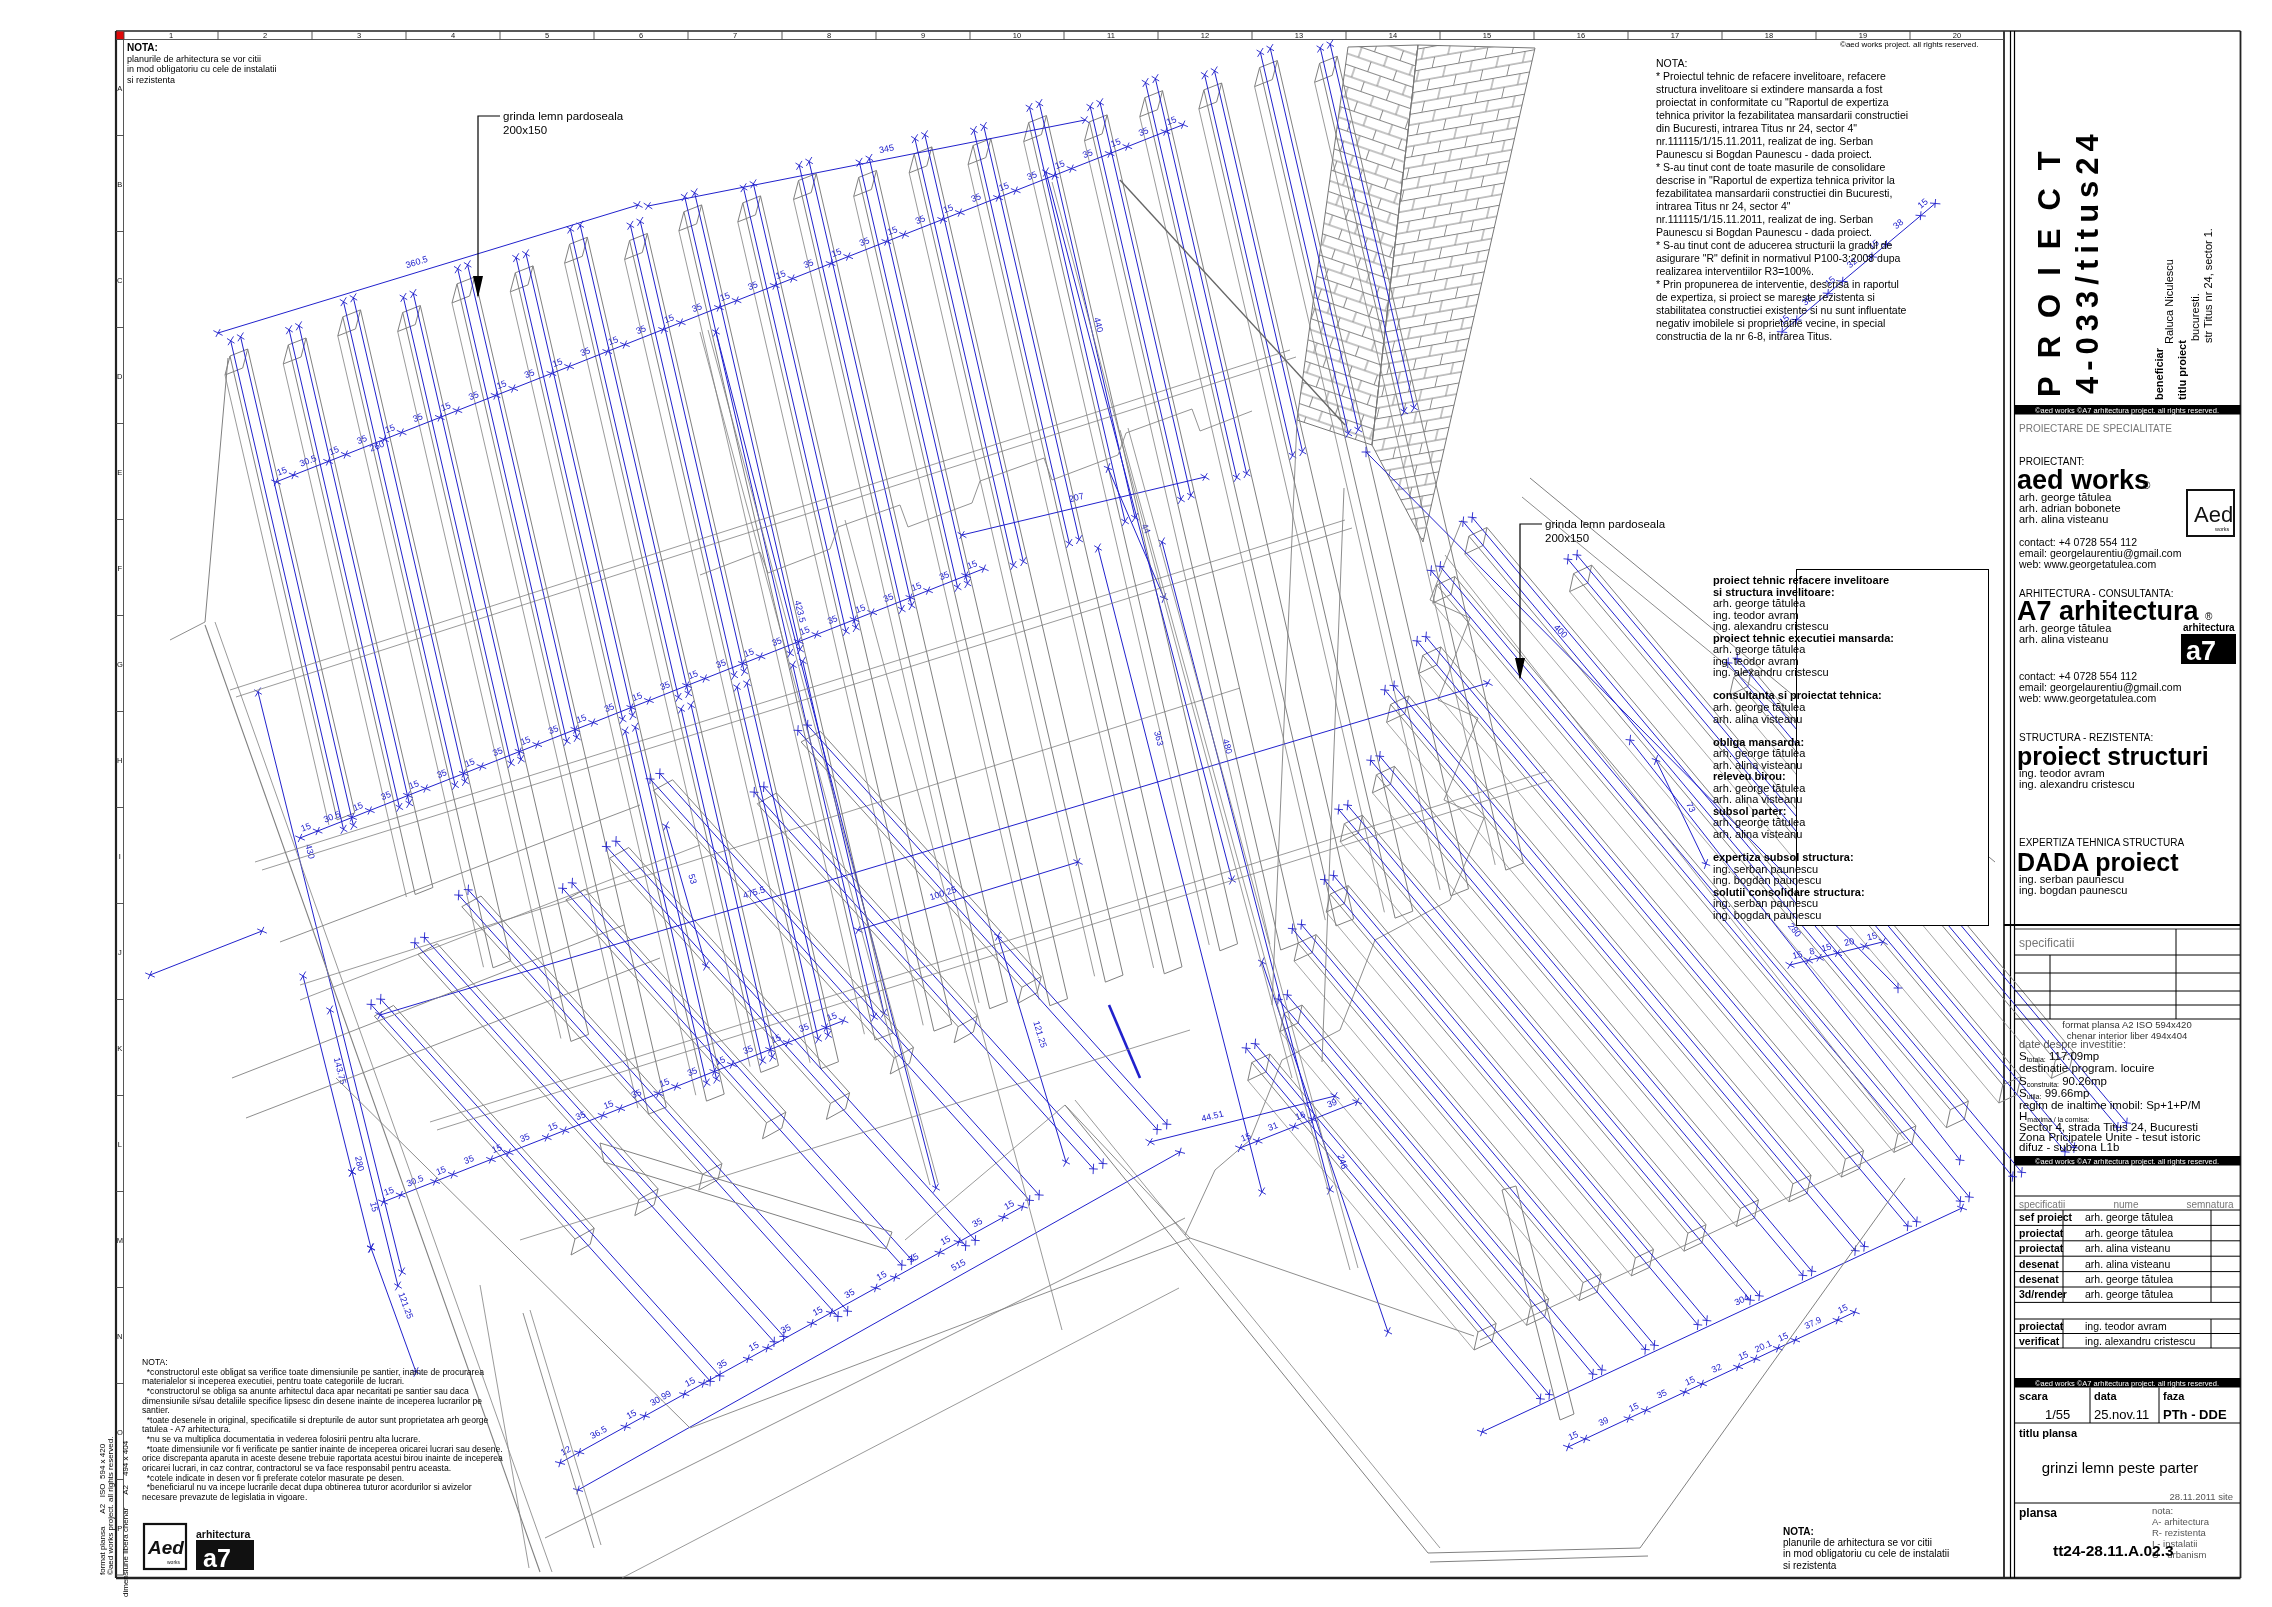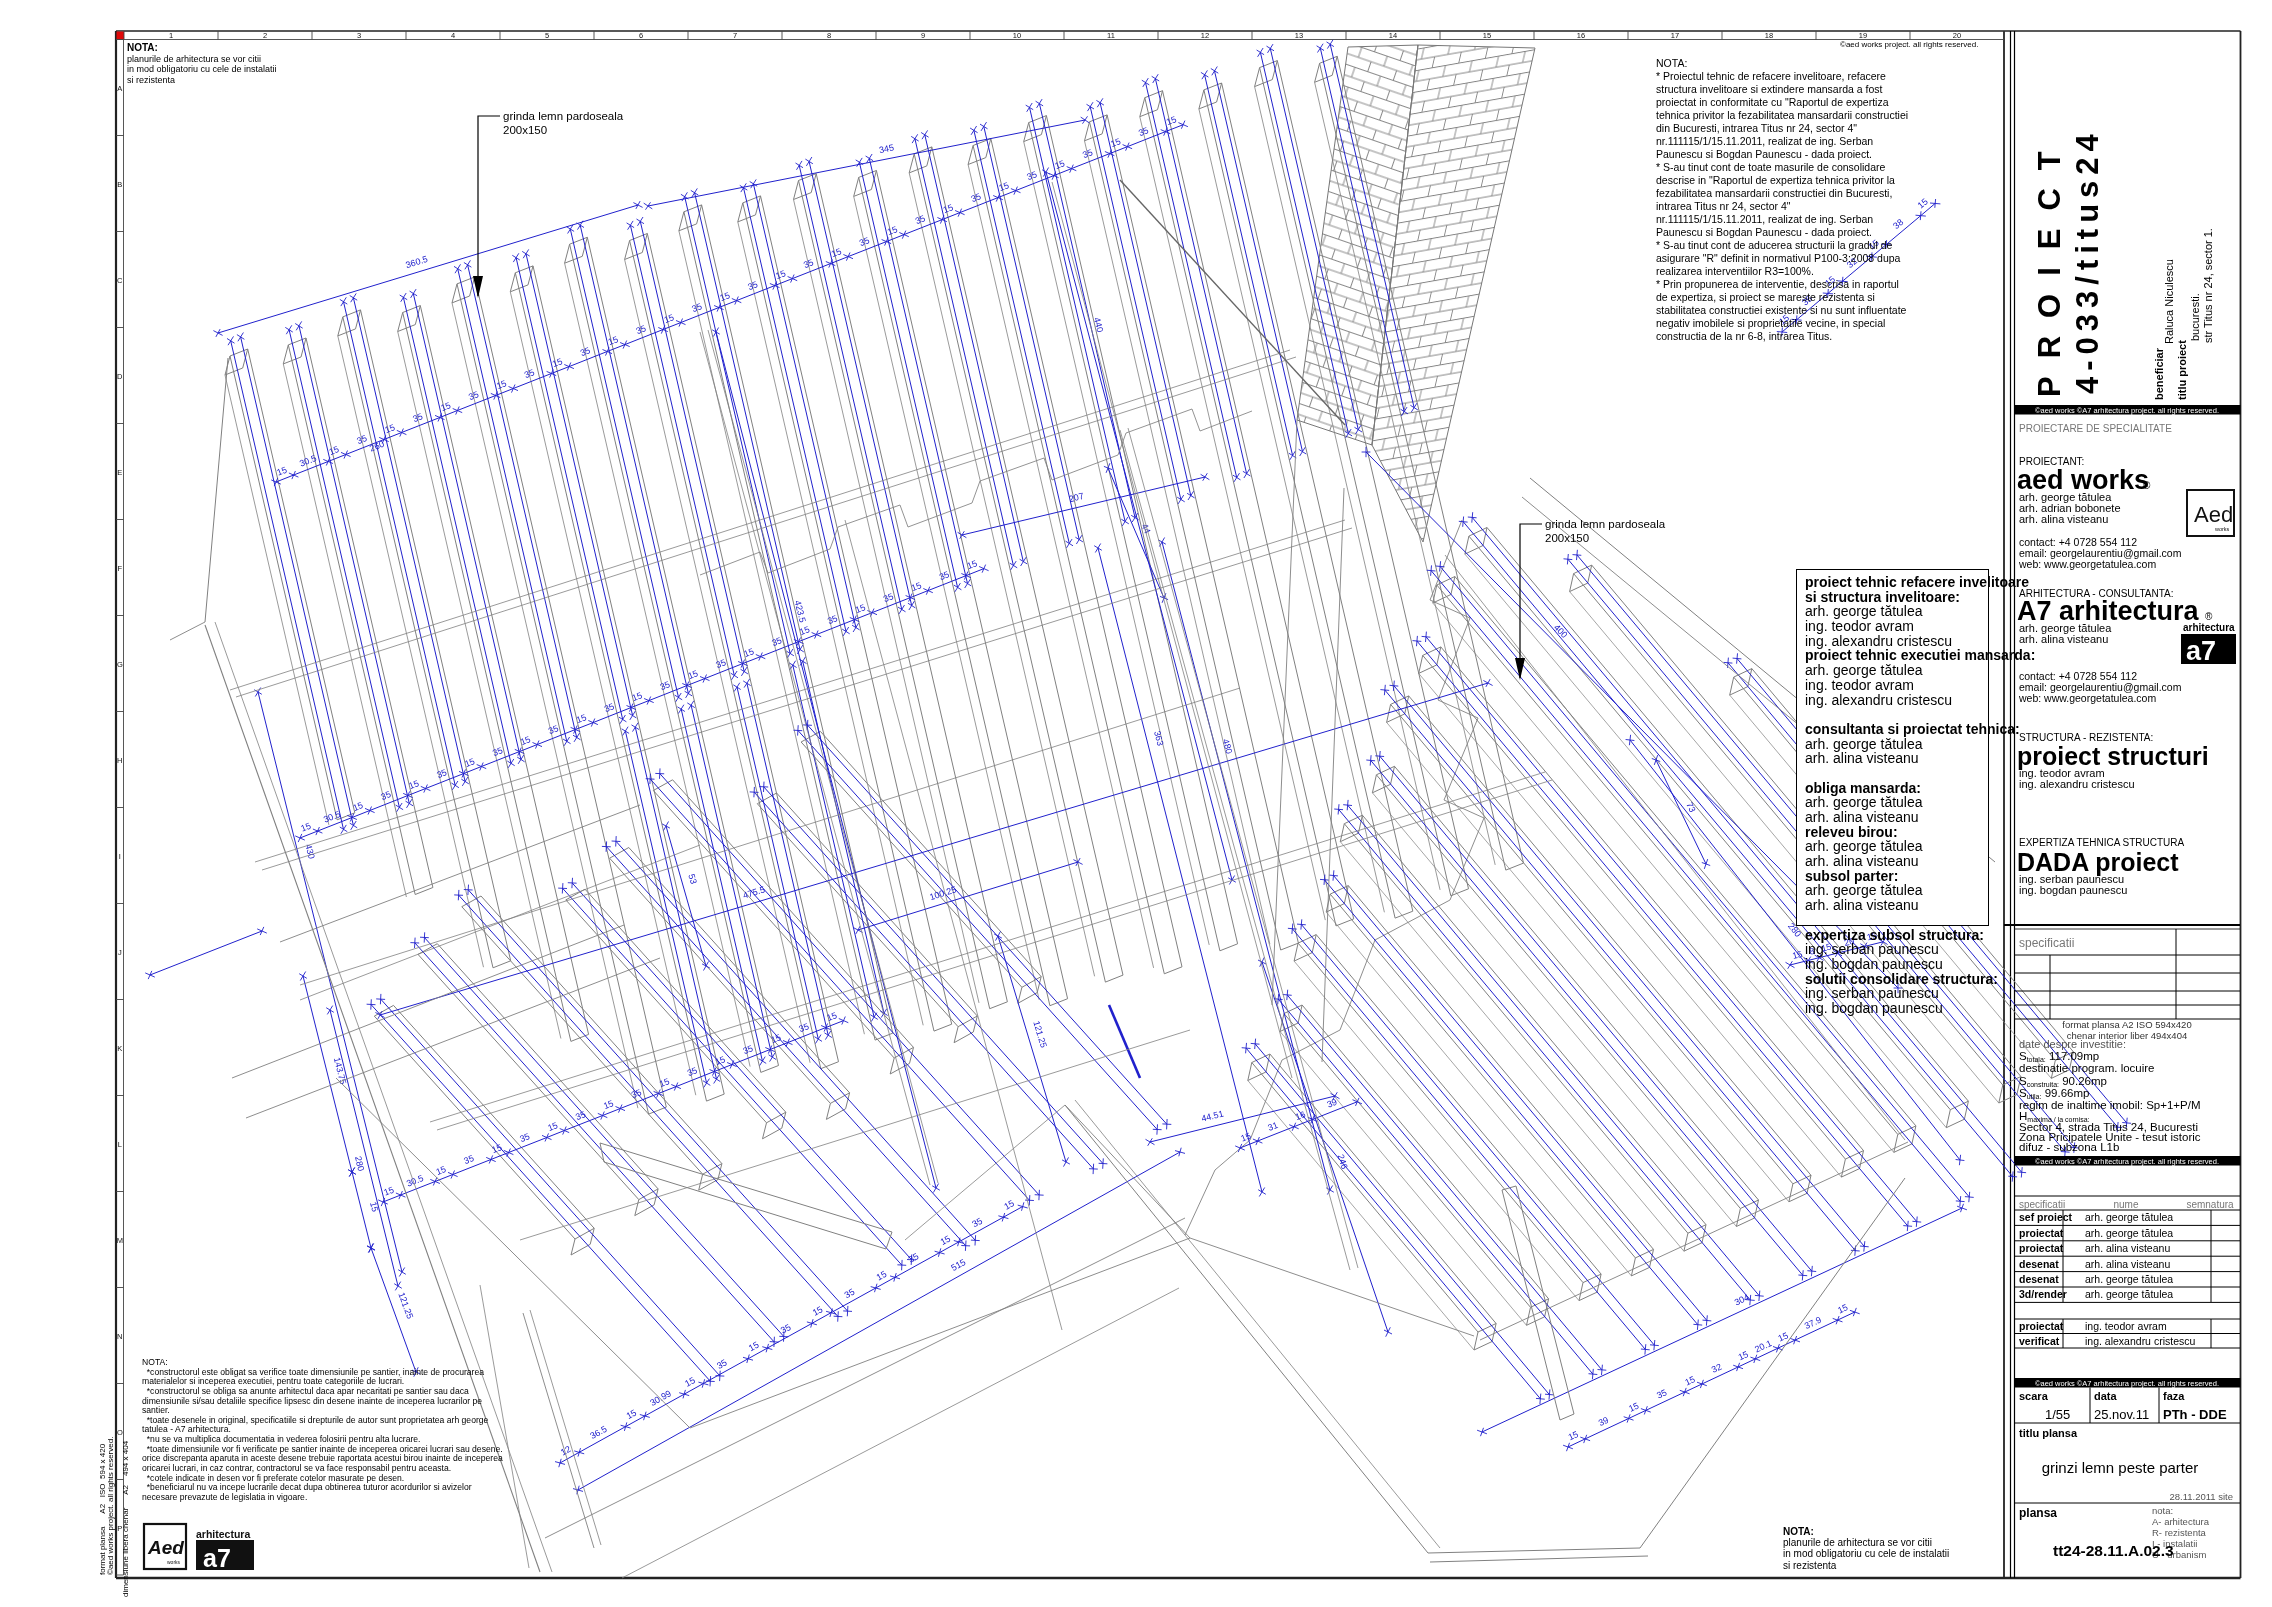--- a/index.html
+++ b/index.html
@@ -1793,21 +1793,21 @@
 asigurare "R" definit in normativul P100-3:2008 dupa
 realizarea interventiilor R3=100%.
 * Prin propunerea de interventie, descrisa in raportul
 de expertiza, si proiect se mareste rezistenta si
 stabilitatea constructiei existente si nu sunt influentate
 negativ imobilele si proprietatile vecine, in special
 constructia de la nr 6-8, intrarea Titus.</div>
 
 <div class="t" style="left:1805px;top:549px;font-size:15px;font-weight:bold;margin-top:20px;">colectiv proiectare:</div>
 <div class="t" style="left:1796px;top:569px;width:191px;height:355px;border:1.5px solid #000;background:#fff;"></div>
-<div class="t" style="left:1805px;top:575px;font-size:14px;line-height:1.05;"><b>proiect tehnic refacere invelitoare
+<div class="t" style="left:1713px;top:575px;font-size:11px;line-height:1.05;"><b>proiect tehnic refacere invelitoare
 si structura invelitoare:</b>
 arh. george tătulea
 ing. teodor avram
 ing. alexandru cristescu
 <b>proiect tehnic executiei mansarda:</b>
 arh. george tătulea
 ing. teodor avram
 ing. alexandru cristescu
 
 <b>consultanta si proiectat tehnica:</b>

